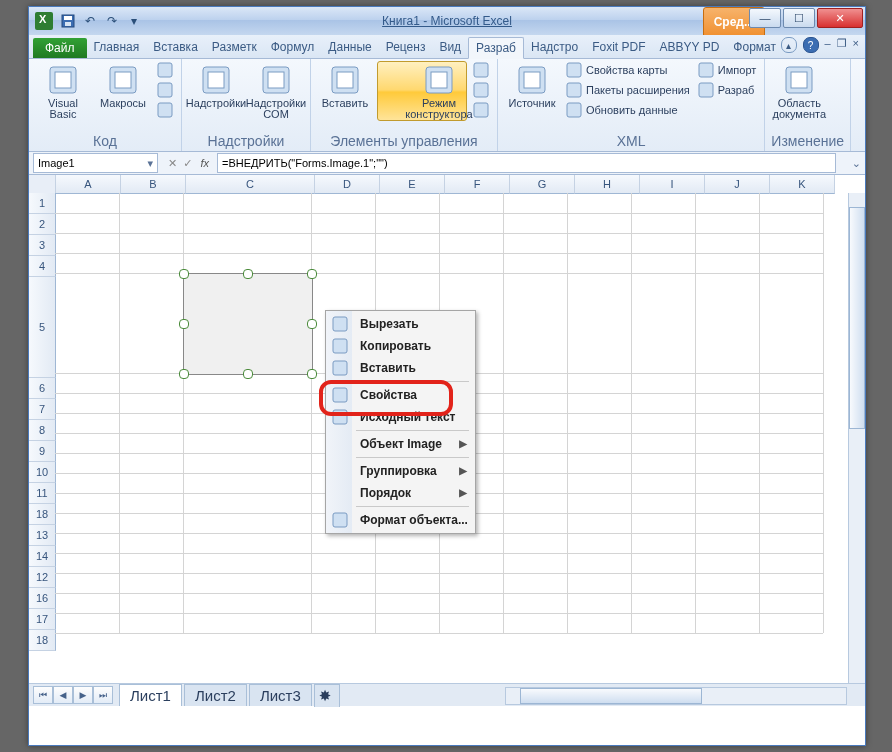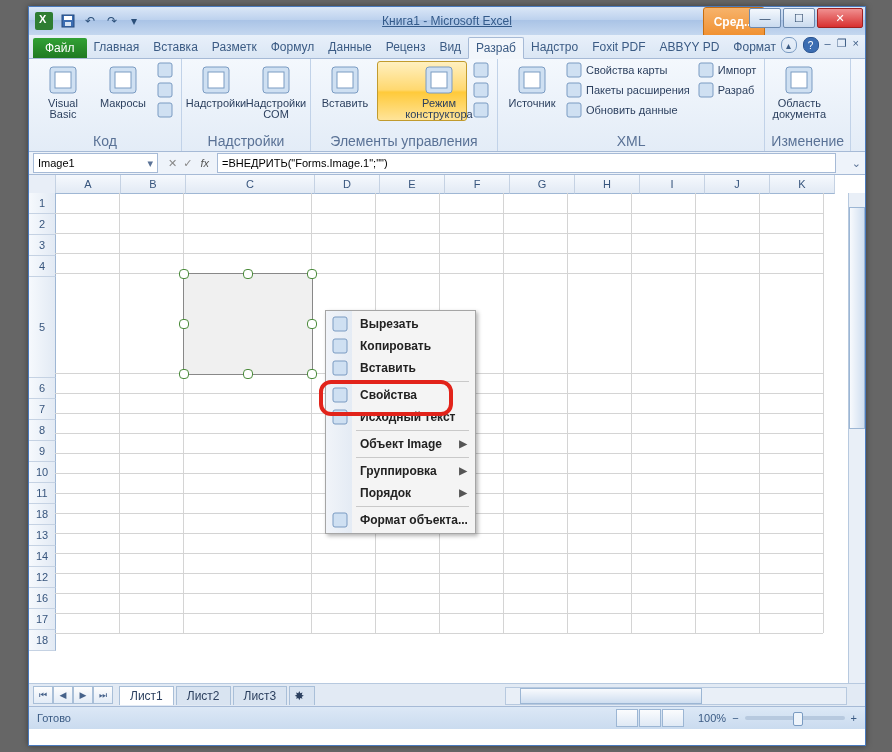--- a/index.html
+++ b/index.html
@@ -51,21 +51,21 @@
 .context-menu{position:absolute;background:#f4f4f4;border:1px solid #a5a5a5;box-shadow:2px 2px 4px rgba(0,0,0,.3);padding:2px;font-size:12px;}
 .context-menu .iconcol{position:absolute;left:0;top:0;bottom:0;width:26px;background:linear-gradient(90deg,#f1f4f9,#e4ebf4);}
 .cm-item{position:relative;padding:4px 20px 4px 32px;color:#222;cursor:pointer;white-space:nowrap;font-weight:bold;}
 .cm-sep{height:1px;background:#c9c9c9;margin:2px 4px 2px 28px;}
 .cm-item .arrow{position:absolute;right:6px;top:5px;font-size:10px;color:#555;}
 .cm-item .cmicon{position:absolute;left:4px;top:3px;width:16px;height:16px;}
 .red-highlight{position:absolute;border:4px solid #e2231a;border-radius:12px;pointer-events:none;}
 .sheettabs{height:22px;background:#e2eaf4;border-top:1px solid #b7c9df;display:flex;align-items:center;position:relative;}
 .navbtns{display:flex;margin-left:4px;gap:0;}
 .navbtn{width:18px;height:16px;border:1px solid #a9bfd8;background:linear-gradient(#fdfdfd,#e3ecf7);display:flex;align-items:center;justify-content:center;font-size:9px;color:#46628a;}
-.sheettab{padding:2px 10px;background:#fff;border:1px solid #a9bfd8;border-bottom:none;font-size:12px;color:#2b3f5e;margin-left:2px;cursor:pointer;}
+.sheettab{padding:2px 10px;background:#fff;border:1px solid #a9bfd8;border-bottom:none;font-size:15px;color:#2b3f5e;margin-left:2px;cursor:pointer;}
 .sheettab.inactive{background:#d9e4f1;}
 .scroll-h{position:absolute;right:18px;top:3px;width:340px;height:16px;background:#e9eff7;border:1px solid #b7c9df;}
 .scroll-h .thumb{position:absolute;left:14px;top:0;width:180px;height:14px;background:linear-gradient(#f8fafd,#cfdef0);border:1px solid #9cb6d4;}
 .statusbar{height:22px;background:linear-gradient(#dce8f6,#cadbef);border-top:1px solid #a6bad6;display:flex;align-items:center;justify-content:space-between;padding:0 8px;font-size:11px;color:#3b5b84;}
 .zoom{display:flex;align-items:center;gap:6px;}
 .viewbtns{display:flex;gap:1px;margin-right:8px;}
 .viewbtn{width:20px;height:16px;border:1px solid #9cb6d4;background:linear-gradient(#fbfcfe,#dfe9f5);}
 .slider{width:100px;height:4px;background:#b7c9df;position:relative;border-radius:2px;}
 .slider .sthumb{position:absolute;left:48px;top:-4px;width:8px;height:12px;background:#eef4fb;border:1px solid #7a9bc2;border-radius:2px;}
 .scroll-v{position:absolute;right:0;top:18px;width:16px;bottom:0;background:#e9eff7;border-left:1px solid #b7c9df;}
@@ -469,31 +469,15 @@
           <div class="sheettab">Лист1</div>
           <div class="sheettab inactive">Лист2</div>
           <div class="sheettab inactive">Лист3</div>
         </div>
     <div class="sheettab inactive" style="width:16px;padding:2px 4px;">✸</div>
     <div class="scroll-h">
           <div class="thumb"></div>
         </div>
   </div>
 
-  <div class="statusbar">
-    <span>Готово</span>
-    <div class="zoom">
-      <div class="viewbtns">
-        <div class="viewbtn"></div>
-        <div class="viewbtn"></div>
-        <div class="viewbtn"></div>
-      </div>
-      <span>100%</span>
-      <span>−</span>
-      <div class="slider">
-            <div class="sthumb"></div>
-          </div>
-      <span>+</span>
-    </div>
-  </div>
 
 </div>
 </div>
 
 </body></html>

